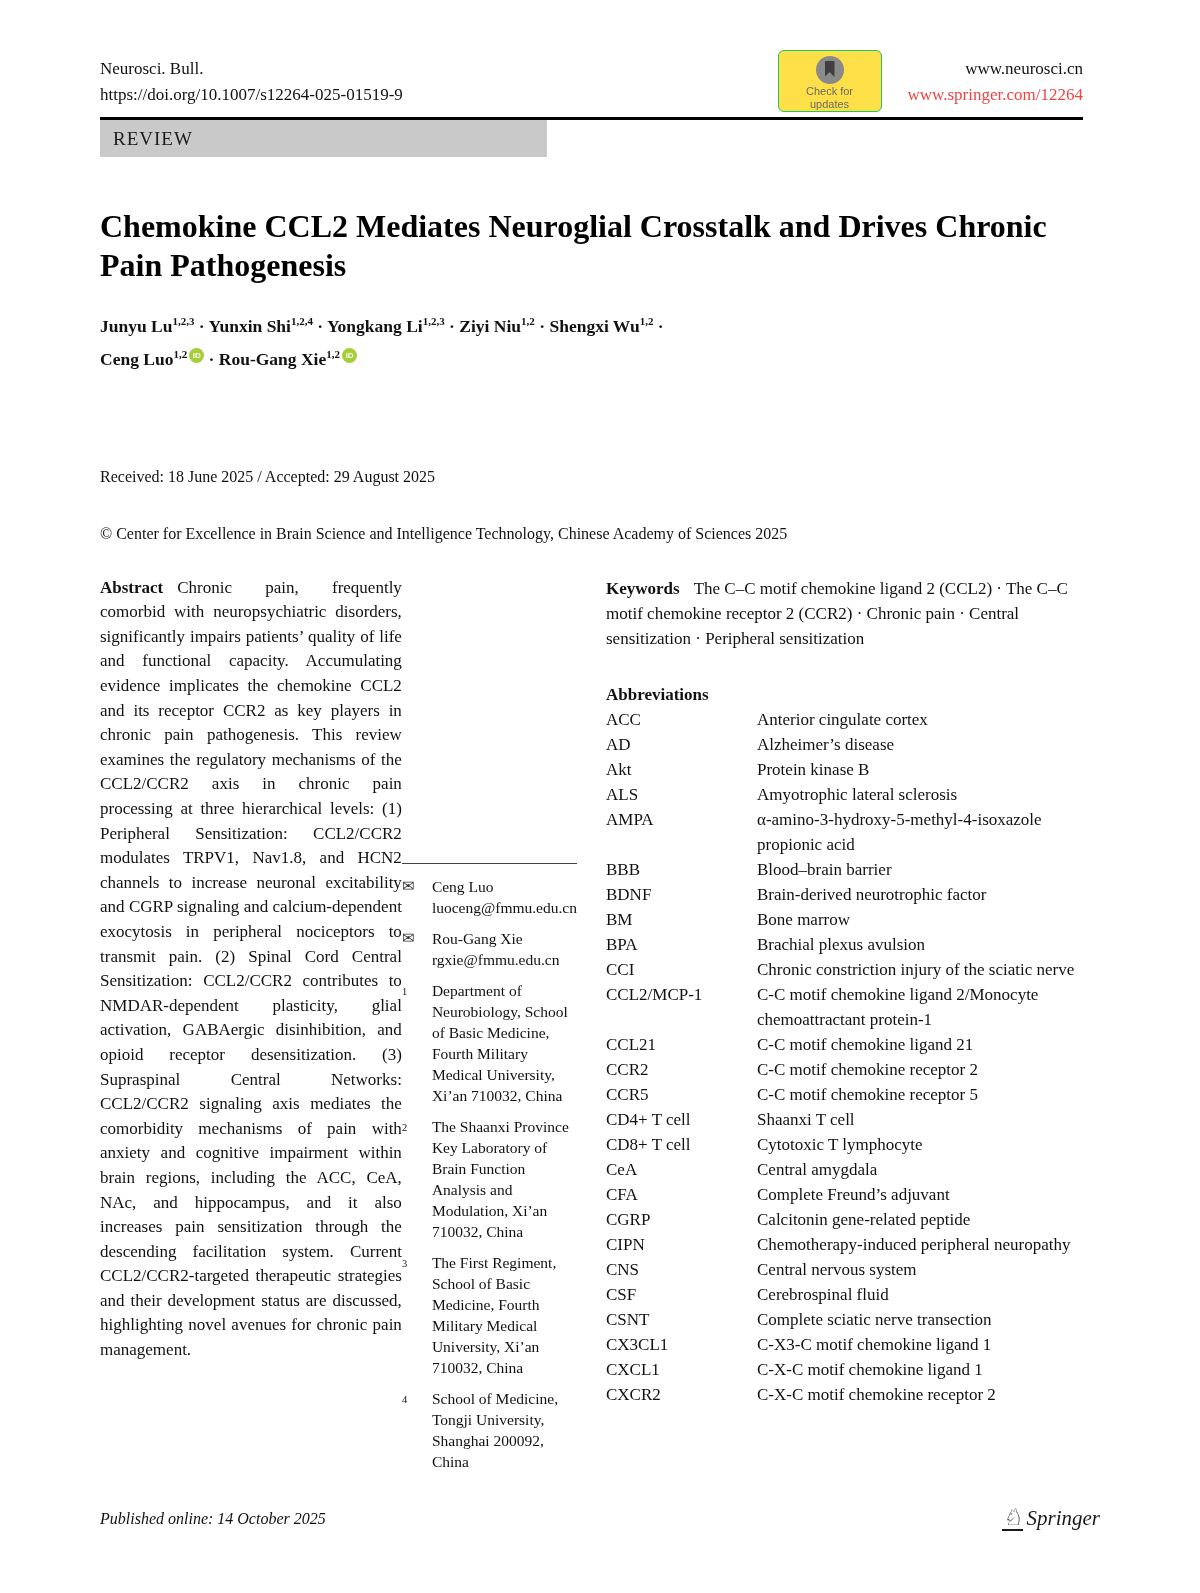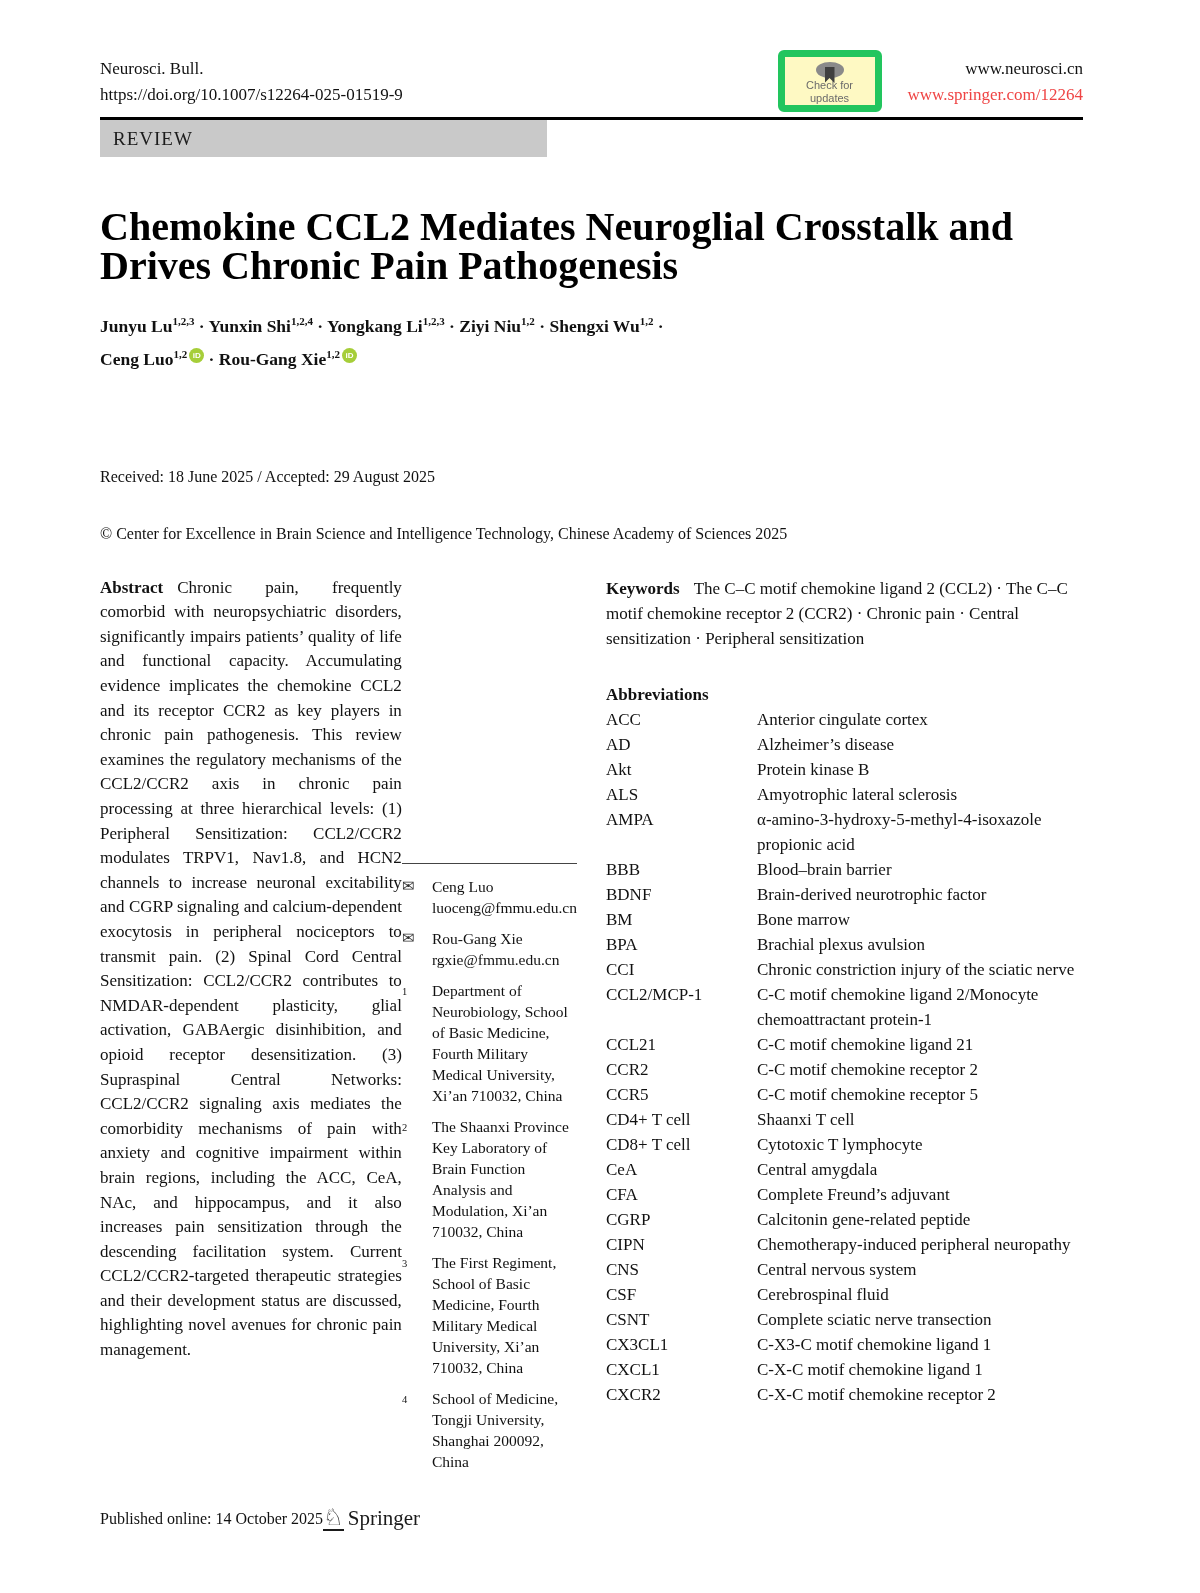--- a/index.html
+++ b/index.html
@@ -4,35 +4,35 @@
 <style>
   * { margin:0; padding:0; box-sizing:border-box; }
   html,body { background:#ffffff; }
   body { width:1200px; height:1593px; font-family:"Liberation Serif", serif; color:#111; position:relative; }
   .page { width:1200px; height:1593px; padding:56px 117px 0 100px; position:relative; }
 
   
   .hdr { display:flex; justify-content:space-between; align-items:flex-start; }
   .hdr-left { font-size:17px; line-height:26px; }
   .hdr-right { display:flex; align-items:flex-start; gap:26px; }
-  .badge { width:104px; height:62px; background:#fef9c3; border:7px solid #22c55e; border-radius:6px;
+  .badge { width:104px; height:62px; background:#fde047; border:1px solid #22c55e; border-radius:6px;
            display:flex; flex-direction:column; align-items:center; padding-top:5px; margin-top:-6px; }
   .badge-circle { width:28px; height:28px; border-radius:50%; background:#8a8a8a; position:relative; }
   .badge-bookmark { position:absolute; left:9px; top:5px; width:10px; height:16px; background:#3f3f3f;
            clip-path:polygon(0 0,100% 0,100% 100%,50% 68%,0 100%); }
   .badge-text { font-family:"Liberation Sans", sans-serif; font-size:11px; line-height:13px; color:#6b6b6b; text-align:center; margin-top:1px; }
   .hdr-urls { text-align:right; font-size:17px; line-height:26px; }
   .url-blue { color:#ef4444; }
 
   .rule { border-top:3px solid #000; margin-top:5px; }
   .review-box { margin-top:0; width:447px; height:37px; background:#c9c9c9; display:flex; align-items:center;
                 padding-left:13px; font-size:19px; letter-spacing:1px; color:#1c1c1c; }
 
   
-  h1.title { margin-top:50px; font-size:40px; line-height:39px; font-weight:bold; color:#000; }
+  h1.title { margin-top:50px; font-size:32px; line-height:39px; font-weight:bold; color:#000; }
   .authors { margin-top:22px; font-size:17.5px; font-weight:bold; line-height:28px; width:720px; }
   .authors sup { font-size:11px; }
   .orcid { display:inline-block; width:15px; height:15px; border-radius:50%; background:#a6ce39; color:#fff;
            font-family:"Liberation Sans", sans-serif; font-size:8px; font-weight:bold; text-align:center;
            line-height:15px; vertical-align:super; margin-left:2px; }
   .dotsep { font-weight:bold; }
 
   .received { margin-top:92px; font-size:16px; line-height:24px; }
   .copyright { font-size:16px; line-height:24px;margin-top:33px; }
 
@@ -50,21 +50,21 @@
   .envelope { font-size:15px; color:#333; }
   .affil { display:grid; grid-template-columns:30px 1fr; font-size:15.5px; line-height:21px; margin-bottom:10px; }
   .affil .num { font-size:10.5px; padding-top:1px; }
 
   .keywords { font-size:17px; line-height:25px; text-align:left; }
   .keywords .lbl { font-weight:bold; padding-right:14px; }
   .abbr-head { font-size:17px; font-weight:bold; margin-top:31px; line-height:25px; }
   .abbr-row { display:grid; grid-template-columns:151px 1fr; font-size:17px; line-height:25px; }
 
   
-  .footer { position:absolute; left:100px; right:100px; bottom:62px; display:flex; align-items:center; }
+  .footer { position:absolute; left:100px; right:100px; bottom:62px; display:flex; justify-content:space-between; align-items:center;font-style:italic; }
   .published { font-size:16px; }
   .springer { font-size:21px; color:#1a1a1a; display:flex; align-items:center; gap:4px; }
   .knight { font-size:23px; line-height:22px; border-bottom:2px solid #1a1a1a; }
 </style>
 </head>
 <body>
 
 <div class="page">
 
   <div class="hdr">

